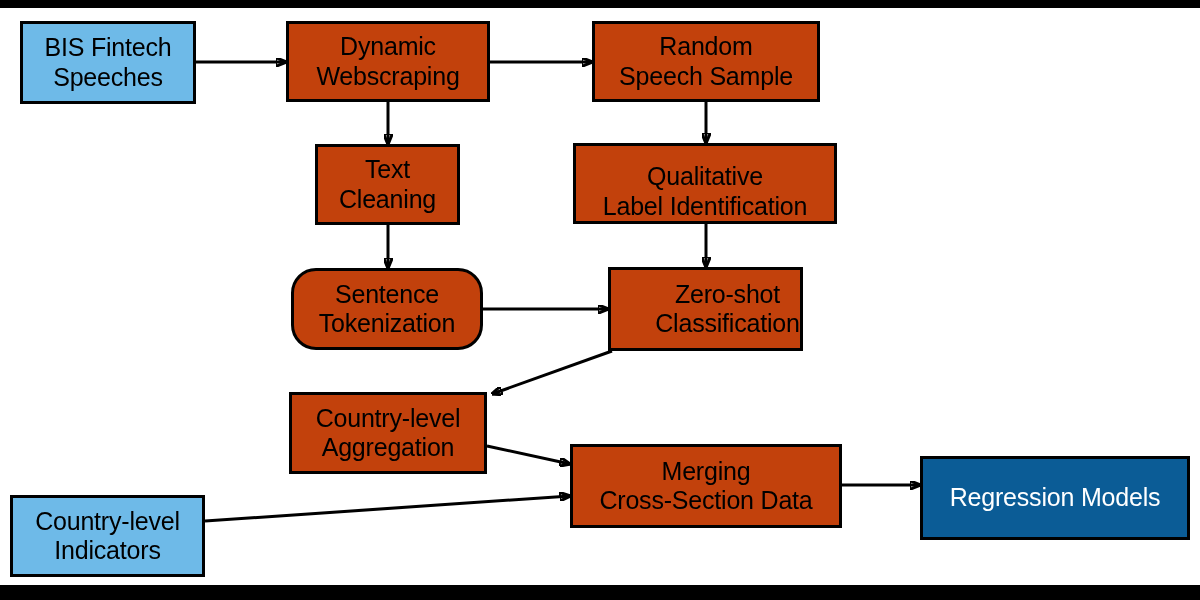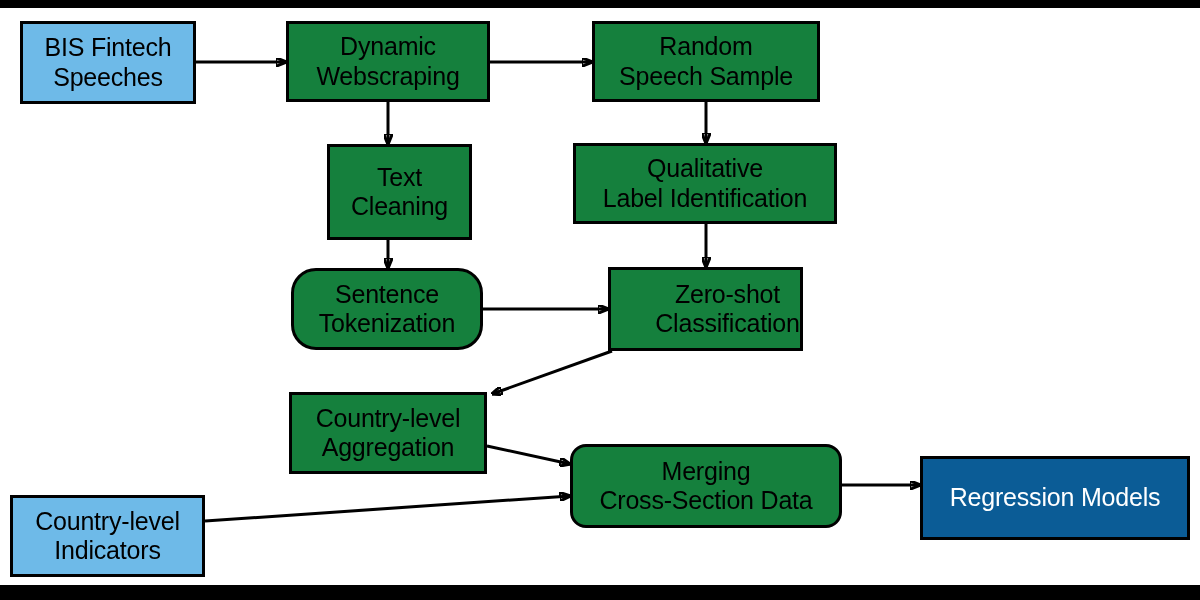--- a/index.html
+++ b/index.html
@@ -31,21 +31,21 @@
     display: flex;
     align-items: center;
     justify-content: center;
     text-align: center;
     line-height: 1.18;
     font-size: 25px;
     color: #000000;
     white-space: pre-line;
     letter-spacing: -0.2px;
   }
-  .node.light { background: #15803d; }
+  .node.light { background: #c2410c; }
   .node.mid   { background: #6ebae8; }
   .node.dark  { background: #0b5c96; color: #ffffff; }
 
   svg#edges {
     position: absolute;
     left: 0;
     top: 0;
     width: 1200px;
     height: 600px;
     pointer-events: none;
@@ -101,29 +101,29 @@
       <line x1="842" y1="485" x2="920" y2="485" marker-end="url(#ah)"></line>
     </g>
   </svg>
 
   <div class="node mid" style="left:20px;  top:21px;  width:176px; height:83px;"><span>BIS Fintech
 Speeches</span></div>
   <div class="node light" style="left:286px; top:21px;  width:204px; height:81px;"><span>Dynamic
 Webscraping</span></div>
   <div class="node light" style="left:592px; top:21px;  width:228px; height:81px;text-align:center;"><span>Random
 Speech Sample</span></div>
-  <div class="node light" style="left:315px; top:144px; width:145px; height:96px;margin-left:12px;"><span>Text
+  <div class="node light" style="left:315px; top:144px; width:145px; height:81px;"><span>Text
 Cleaning</span></div>
-  <div class="node light" style="left:573px; top:143px; width:264px; height:81px;"><span>Qualitative
+  <div class="node light" style="left:573px; top:143px; width:264px; height:81px;align-items:flex-end;"><span>Qualitative
 Label Identification</span></div>
   <div class="node light" style="left:291px; top:268px; width:192px; height:82px;border-radius:25px;"><span>Sentence
 Tokenization</span></div>
   <div class="node light" style="left:608px; top:267px; width:195px; height:84px;padding-left:44px;"><span>Zero-shot
 Classification</span></div>
   <div class="node light" style="left:289px; top:392px; width:198px; height:82px;"><span>Country-level
 Aggregation</span></div>
-  <div class="node light" style="left:570px; top:444px; width:272px; height:84px;border-radius:16px;"><span>Merging
+  <div class="node light" style="left:570px; top:444px; width:272px; height:84px;"><span>Merging
 Cross-Section Data</span></div>
   <div class="node mid" style="left:10px;  top:495px; width:195px; height:82px;"><span>Country-level
 Indicators</span></div>
   <div class="node dark" style="left:920px; top:456px; width:270px; height:84px;"><span>Regression Models</span></div>
 
 </div>
 
 </body></html>

